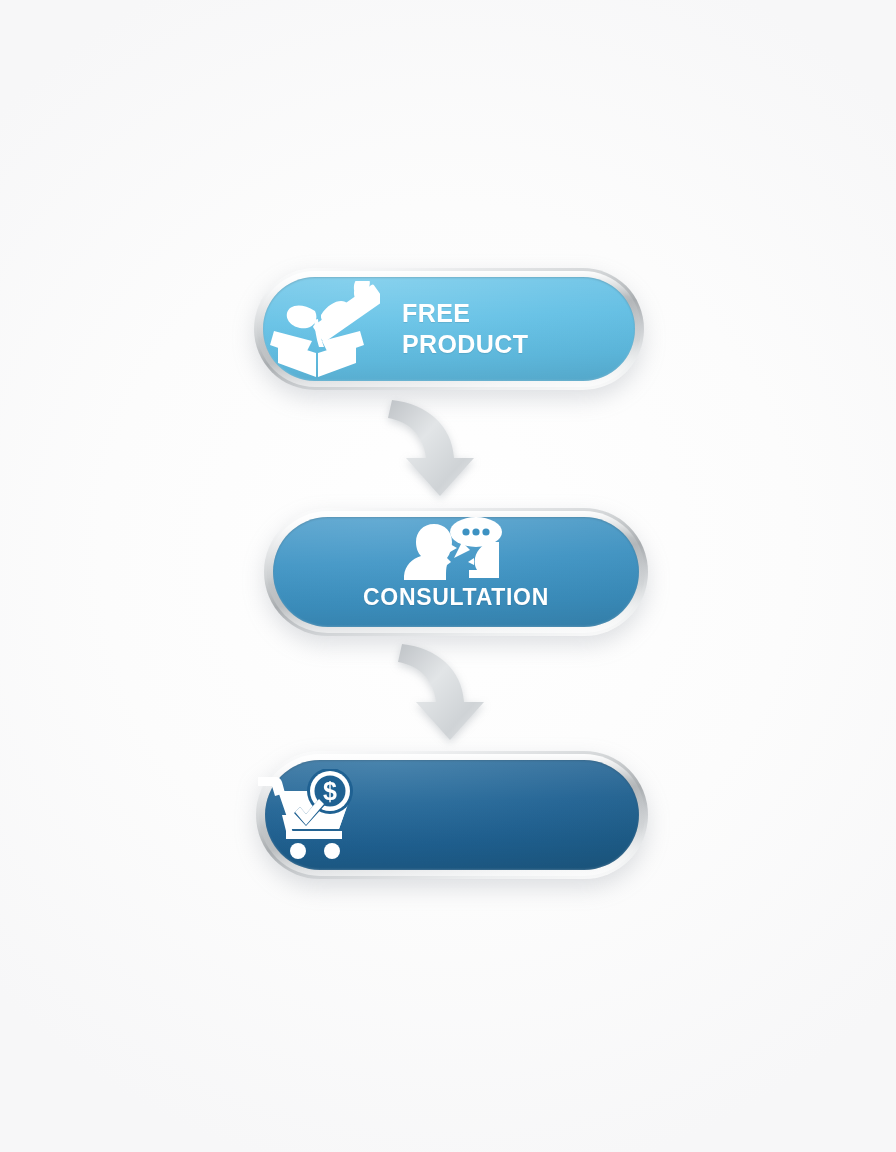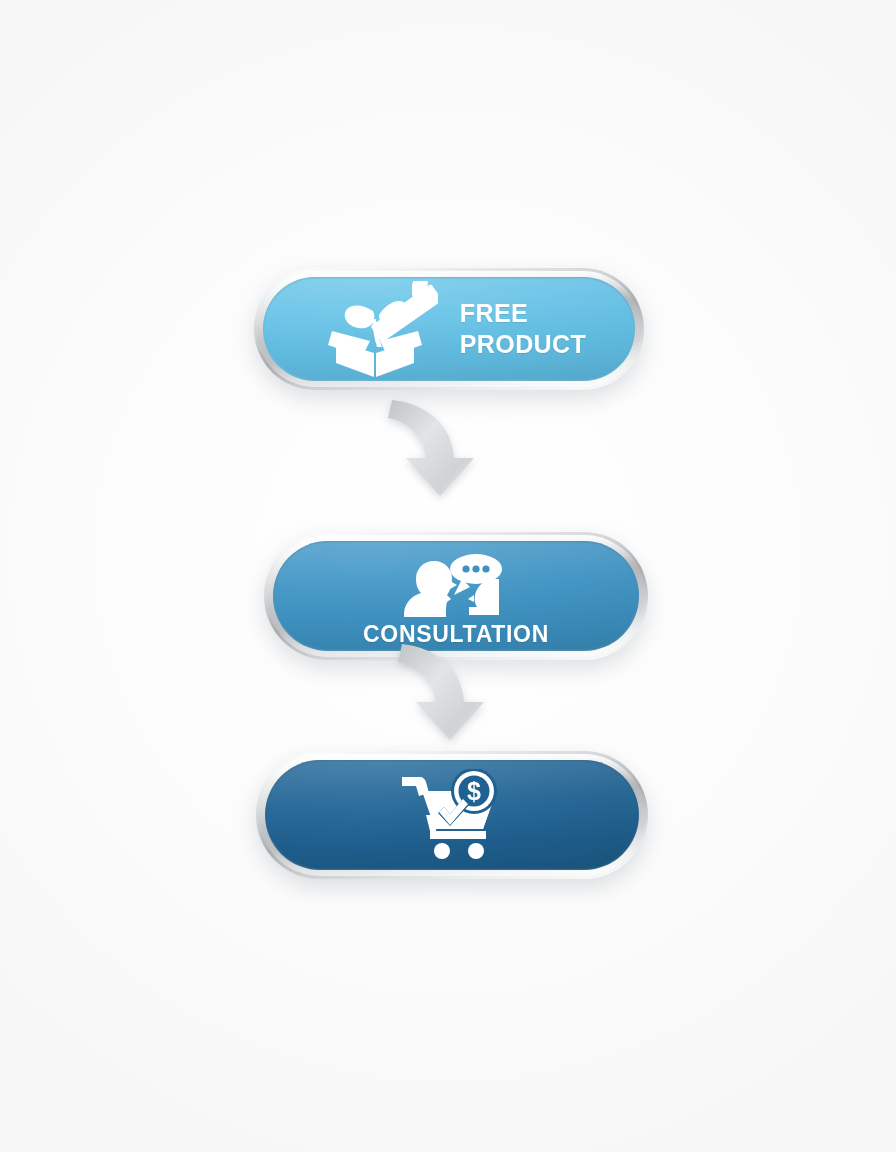--- a/index.html
+++ b/index.html
@@ -82,21 +82,20 @@
         rgba(0,0,0,0.04) 75%,
         rgba(0,0,0,0.10) 100%);
     pointer-events: none;
   }
 
   .content {
     position: absolute;
     inset: 0;
     display: flex;
     align-items: center;
-    justify-content: center;
     color: #ffffff;
   }
 
   
   .row-1 {
     gap: 22px;
     padding-left: 14px;
   }
   .label-1 {
     font-size: 25px;
@@ -189,21 +188,21 @@
                C 46 12, 70 34, 72 66
                L 92 66
                L 58 104
                L 24 66
                L 44 66
                C 42 44, 28 30, 6 26
                Z"></path>
     </svg>
   </div>
 
-  <div class="btn-wrap" style="left:264px; top:532px; width:384px; height:128px;">
+  <div class="btn-wrap" style="left:264px; top:508px; width:384px; height:128px;">
     <div class="bezel"></div>
     <div class="face" style="background:
             radial-gradient(120% 160% at 30% 0%, #4a9dcc 0%, #3d92c2 48%, #3788b6 100%);">
     </div>
     <div class="content col-2">
 
       <span class="icon">
         <svg width="112" height="66" viewBox="0 0 112 66" fill="#ffffff" aria-hidden="true">
 
           <path d="M34 10 c-11,0 -18,8 -18,18 c0,6 2,11 5,14 c-9,3 -16,9 -17,20 l0,4 l42,0 l0,-4

